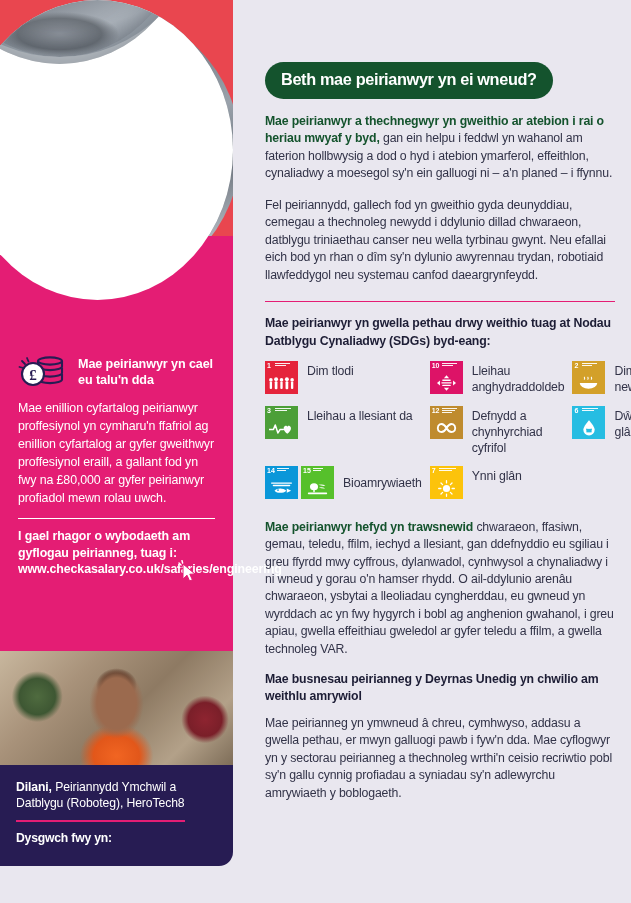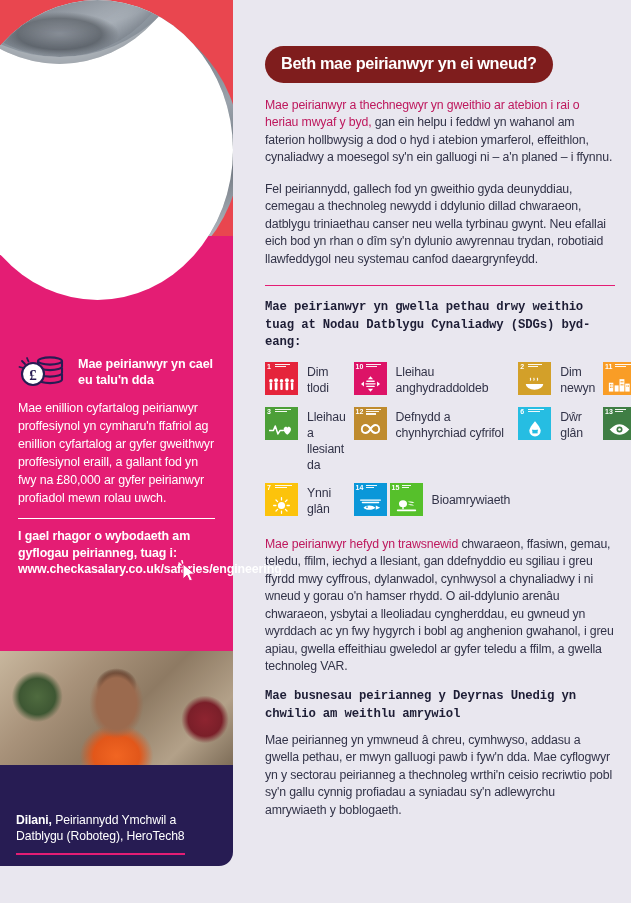--- a/index.html
+++ b/index.html
@@ -111,52 +111,51 @@
       radial-gradient(ellipse 34px 44px at 50% 46%, #9b6a4e 0%, #9b6a4e 58%, transparent 80%),
       radial-gradient(ellipse 24px 20px at 50% 30%, #4b3326 0%, #4b3326 60%, transparent 85%),
       radial-gradient(ellipse 46px 40px at 50% 92%, #f16522 0%, #e2571a 50%, transparent 80%),
       radial-gradient(circle 30px at 16% 40%, #4f6b3f 0%, #3e5733 60%, transparent 85%),
       radial-gradient(circle 28px at 88% 60%, #8e2430 0%, #7a1f29 60%, transparent 85%),
       linear-gradient(135deg,#c8b79e 0%,#a8927a 30%,#8e7a63 55%,#b3a189 80%,#7e6d58 100%);
   }
   .dilani-body {
     position:absolute; left:0; top:114px; width:201px;
     padding:14px 16px 0 16px;
-    margin-top:33px;
   }
   .dilani-name { color:#ffffff; font-size:12.2px; line-height:1.33; letter-spacing:-.1px; }
   .dilani-name b { font-weight:bold; }
   .dilani-rule { height:1.4px; background:#e41d74; margin:9px 0 8px 0; }
   .dilani-cta { color:#ffffff; font-weight:bold; font-size:12.2px; line-height:1.33; letter-spacing:-.2px;}
 
   
   #right-col {
     position:absolute; left:265px; top:0;
     width:350px; height:903px;
   }
   .title-pill {
-    margin-top:46px;
-    background:#7f1d1d;
+    margin-top:62px;
+    background:#14532d;
     border-radius:22px;
     padding:9px 16px 10px 16px;
     display:inline-block;
   }
   .title-pill h1 {
     color:#ffffff; font-size:16.3px; font-weight:bold; letter-spacing:-.35px;
     line-height:1.1; white-space:nowrap;
   }
   .para {
     color:#323348; font-size:12.3px; line-height:1.42; letter-spacing:-.15px;
     margin-top:14px;
   }
-  .para b { font-weight:normal; color:#be185d; }
+  .para b { font-weight:bold; color:#14532d; }
   .rule-pink { height:1.3px; background:#e41d74; margin:17px 0 0 0; }
   .sec-head {
     color:#1d1d35; font-weight:bold; font-size:12.3px; line-height:1.4;
-    letter-spacing:-.15px; margin-top:13px;font-family:Liberation Mono, monospace;
+    letter-spacing:-.15px; margin-top:13px;
   }
 
   .sdg-grid {
     margin-top:11px;
     display:grid;
     grid-template-columns: 1fr 1fr 1fr 1fr;
     column-gap:8px;
     row-gap:9px;
   }
   .sdg-item { display:flex; align-items:flex-start; gap:9px; min-height:36px; }
@@ -453,46 +452,20 @@
               <path d="M13 1 C19 1 24 7 24 7 C24 7 19 13 13 13 C7 13 2 7 2 7 C2 7 7 1 13 1 Z" fill="#fff"></path>
               <circle cx="13" cy="7" r="3.4" fill="#3f7e44"></circle>
               <circle cx="13" cy="7" r="1.5" fill="#fff"></circle>
             </svg>
           </span>
         </div>
         <div class="sdg-label">Gweithredu ar hinsawdd</div>
       </div>
 
       <div class="sdg-item">
-        <div class="sdg-box" style="background:#fcc30b">
-          <span class="sdg-num">7</span>
-          <span class="sdg-txt">
-              <i style="width:80%"></i>
-              <i style="width:58%"></i>
-            </span>
-          <span class="sdg-glyph">
-            <svg viewBox="0 0 20 20" width="17" height="17" aria-hidden="true">
-              <circle cx="10" cy="10" r="4.2" fill="#fff"></circle>
-              <g stroke="#fff" stroke-width="1.5" stroke-linecap="round">
-                <path d="M10 0.8v2.6"></path>
-                  <path d="M10 16.6v2.6"></path>
-                  <path d="M0.8 10h2.6"></path>
-                  <path d="M16.6 10h2.6"></path>
-                <path d="M3.5 3.5l1.9 1.9"></path>
-                  <path d="M14.6 14.6l1.9 1.9"></path>
-                <path d="M16.5 3.5l-1.9 1.9"></path>
-                  <path d="M5.4 14.6l-1.9 1.9"></path>
-              </g>
-            </svg>
-          </span>
-        </div>
-        <div class="sdg-label">Ynni glân</div>
-      </div>
-
-      <div class="sdg-item">
         <div class="sdg-pair">
           <div class="sdg-box" style="background:#0a97d9">
             <span class="sdg-num">14</span>
             <span class="sdg-txt" style="left:12px">
                 <i style="width:62%"></i>
                 <i style="width:46%"></i>
               </span>
             <span class="sdg-glyph">
               <svg viewBox="0 0 26 16" width="23" height="14" aria-hidden="true">
                   <g fill="#fff">
@@ -520,20 +493,46 @@
                 <path d="M14.5 7.4 q4.6 -1 7.2 1.2 q-3.6 .4 -7.2 -1.2 z"></path>
                 <rect x="2" y="13.2" width="22" height="1.8" rx=".8"></rect>
               </g>
                 </svg>
             </span>
           </div>
         </div>
         <div class="sdg-label" style="padding-top:10px">Bioamrywiaeth</div>
       </div>
 
+      <div class="sdg-item">
+        <div class="sdg-box" style="background:#fcc30b">
+          <span class="sdg-num">7</span>
+          <span class="sdg-txt">
+              <i style="width:80%"></i>
+              <i style="width:58%"></i>
+            </span>
+          <span class="sdg-glyph">
+            <svg viewBox="0 0 20 20" width="17" height="17" aria-hidden="true">
+              <circle cx="10" cy="10" r="4.2" fill="#fff"></circle>
+              <g stroke="#fff" stroke-width="1.5" stroke-linecap="round">
+                <path d="M10 0.8v2.6"></path>
+                  <path d="M10 16.6v2.6"></path>
+                  <path d="M0.8 10h2.6"></path>
+                  <path d="M16.6 10h2.6"></path>
+                <path d="M3.5 3.5l1.9 1.9"></path>
+                  <path d="M14.6 14.6l1.9 1.9"></path>
+                <path d="M16.5 3.5l-1.9 1.9"></path>
+                  <path d="M5.4 14.6l-1.9 1.9"></path>
+              </g>
+            </svg>
+          </span>
+        </div>
+        <div class="sdg-label">Ynni glân</div>
+      </div>
+
     </div>
 
     <p class="para body-block">
       <b>Mae peirianwyr hefyd yn trawsnewid</b><span> chwaraeon, ffasiwn, gemau, teledu, ffilm, iechyd a llesiant, gan ddefnyddio eu sgiliau i greu ffyrdd mwy cyffrous, dylanwadol, cynhwysol a chynaliadwy i ni wneud y gorau o'n hamser rhydd. O ail-ddylunio arenâu chwaraeon, ysbytai a lleoliadau cyngherddau, eu gwneud yn wyrddach ac yn fwy hygyrch i bobl ag anghenion gwahanol, i greu apiau, gwella effeithiau gweledol ar gyfer teledu a ffilm, a gwella technoleg VAR.</span>
     </p>
 
     <div class="sec-head body-block tight">Mae busnesau peirianneg y Deyrnas Unedig yn chwilio am weithlu amrywiol</div>
     <p class="para" style="margin-top:9px">Mae peirianneg yn ymwneud â chreu, cymhwyso, addasu a gwella pethau, er mwyn galluogi pawb i fyw'n dda. Mae cyflogwyr yn y sectorau peirianneg a thechnoleg wrthi'n ceisio recriwtio pobl sy'n gallu cynnig profiadau a syniadau sy'n adlewyrchu amrywiaeth y boblogaeth.</p>
   </div>
 </div>

